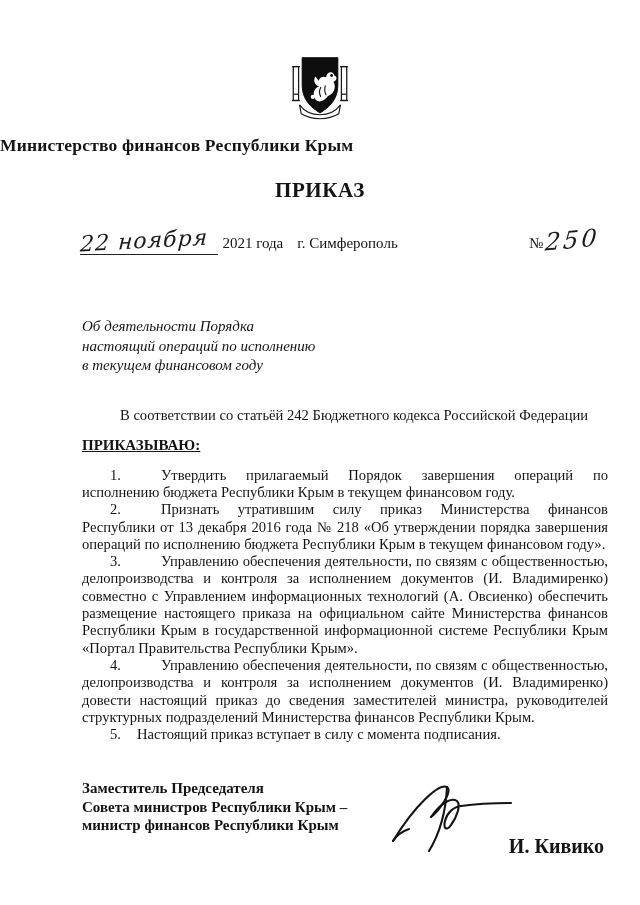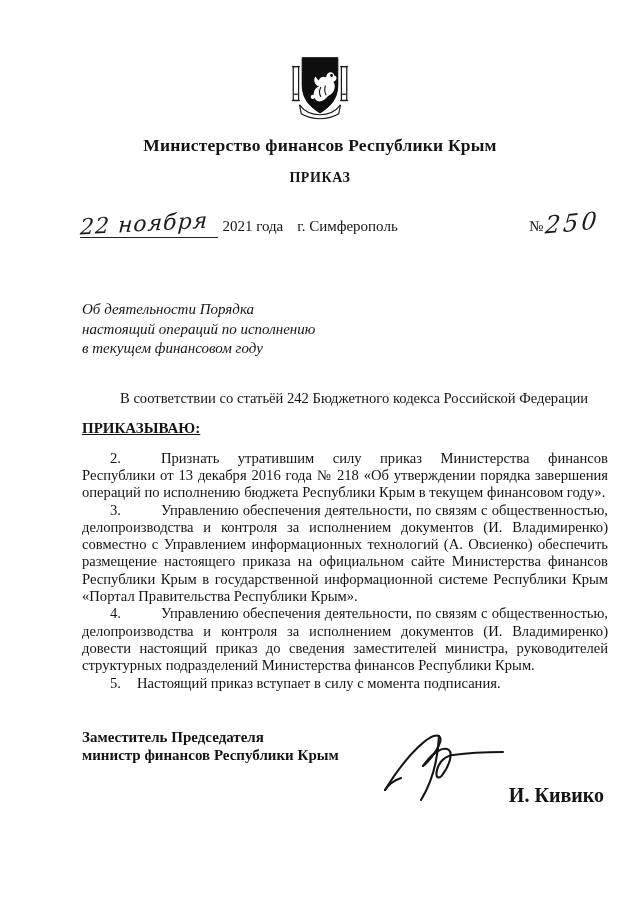--- a/index.html
+++ b/index.html
@@ -6,25 +6,25 @@
   .page{
     position:relative;
     width:640px;height:905px;
     background:#ffffff;
     font-family:"Liberation Serif",serif;
     color:#141414;
     overflow:hidden;
   }
   .emblem-wrap{ text-align:center; padding-top:55px; height:66px; }
   .org-title{
-    text-align:center; font-weight:bold; font-size:17.5px; margin-top:14px;
+    text-align:left; font-weight:bold; font-size:17.5px; margin-top:14px;
     letter-spacing:0.2px;
   }
   .doc-type{
-    text-align:center; font-weight:bold; font-size:14px; margin-top:14px;
+    text-align:center; font-weight:bold; font-size:21px; margin-top:22px;
     letter-spacing:0.6px;
   }
   .dateline{
     margin:16px 40px 0 80px;
     display:flex; align-items:baseline; height:40px;
   }
   .date-cell{ width:175px; white-space:nowrap; }
   .hw{
     font-family:"DejaVu Serif",serif; font-style:italic;
     display:inline-block; color:#1b1b1b;
@@ -119,29 +119,31 @@
     <div>Об деятельности Порядка</div>
     <div>настоящий операций по исполнению</div>
     <div>в текущем финансовом году</div>
   </div>
 
   <p class="preamble">В соответствии со статьёй 242 Бюджетного кодекса Российской Федерации</p>
 
   <p class="order-word">ПРИКАЗЫВАЮ:</p>
 
   <div class="items">
+    <p class="order-item"><span>1.</span><span class="item-gap"></span><span>Утвердить прилагаемый Порядок завершения операций по исполнению бюджета Республики Крым в текущем финансовом году.</span></p>
     <p class="order-item"><span>2.</span><span class="item-gap"></span><span>Признать утратившим силу приказ Министерства финансов Республики от 13 декабря 2016 года № 218 «Об утверждении порядка завершения операций по исполнению бюджета Республики Крым в текущем финансовом году».</span></p>
     <p class="order-item"><span>3.</span><span class="item-gap"></span><span>Управлению обеспечения деятельности, по связям с общественностью, делопроизводства и контроля за исполнением документов (И. Владимиренко) совместно с Управлением информационных технологий (А. Овсиенко) обеспечить размещение настоящего приказа на официальном сайте Министерства финансов Республики Крым в государственной информационной системе Республики Крым «Портал Правительства Республики Крым».</span></p>
     <p class="order-item"><span>4.</span><span class="item-gap"></span><span>Управлению обеспечения деятельности, по связям с общественностью, делопроизводства и контроля за исполнением документов (И. Владимиренко) довести настоящий приказ до сведения заместителей министра, руководителей структурных подразделений Министерства финансов Республики Крым.</span></p>
     <p class="order-item"><span>5.</span><span class="item-gap"></span><span>Настоящий приказ вступает в силу с момента подписания.</span></p>
   </div>
 
   <div class="signature-row">
     <div class="sig-position">
       <div>Заместитель Председателя</div>
+      <div>Совета министров Республики Крым –</div>
       <div>министр финансов Республики Крым</div>
     </div>
     <div class="sig-scribble">
       <svg width="130" height="80" viewBox="0 0 130 80" aria-hidden="true">
         <g fill="none" stroke="#141414" stroke-width="2.1" stroke-linecap="round">
           <path d="M6,66 C10,60 16,56 22,54"></path>
           <path d="M6,66 C28,30 52,8 60,12 C66,16 52,36 44,42"></path>
           <path d="M44,42 C54,28 64,22 70,26 C74,30 70,42 64,50 C60,56 56,54 58,46 C60,38 66,32 74,31 C88,29 106,28 124,28"></path>
           <path d="M60,12 C59,34 53,58 42,76"></path>
         </g>

